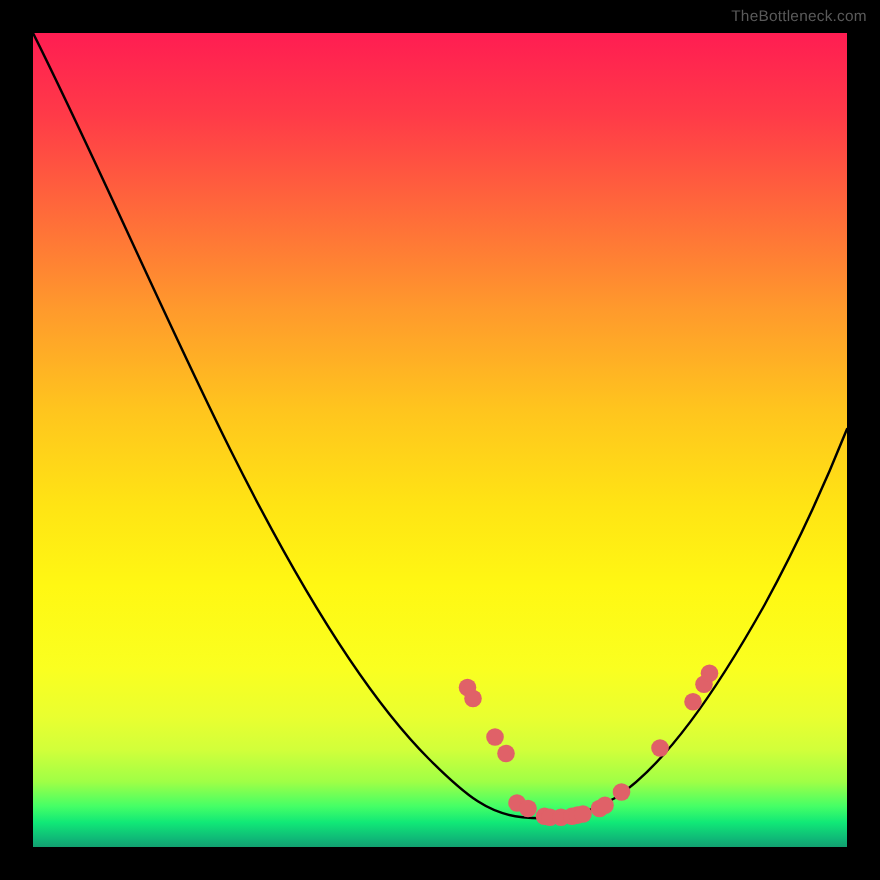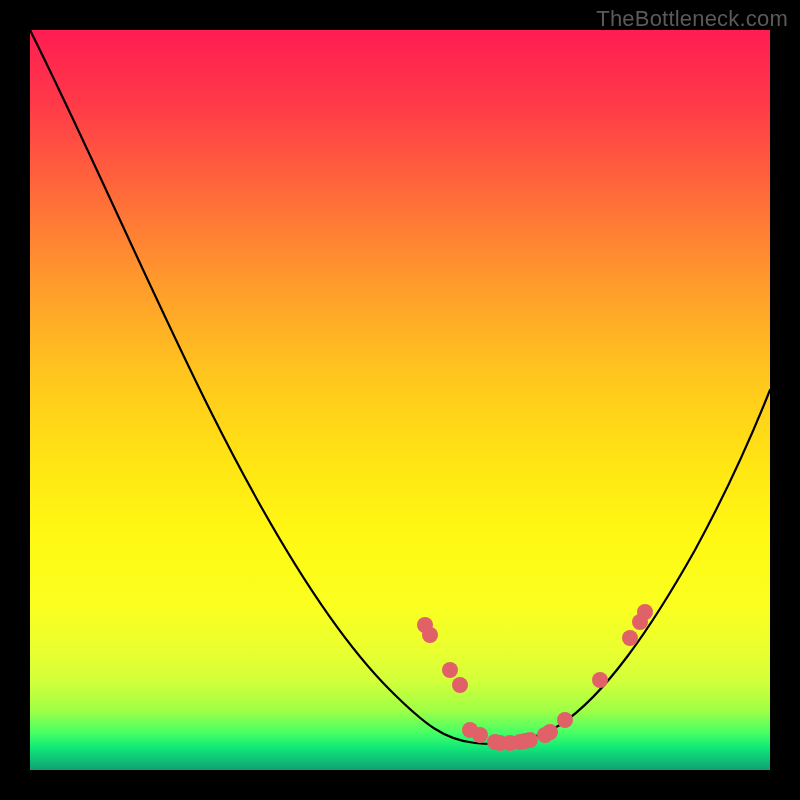--- a/index.html
+++ b/index.html
@@ -58,21 +58,21 @@
     left: 0;
     top: 0;
     width: 740px;
     height: 740px;
   }
   .watermark {
     position: absolute;
     top: 6px;
     right: 12px;
     color: #5a5a5a;
-    font-size: 22px;
+    font-size: 14px;
     letter-spacing: 0.2px;
     user-select: none;
   }
   .marker {
     fill: #e06168;
     stroke: none;
   }
   .curve {
     fill: none;
     stroke: #000;

